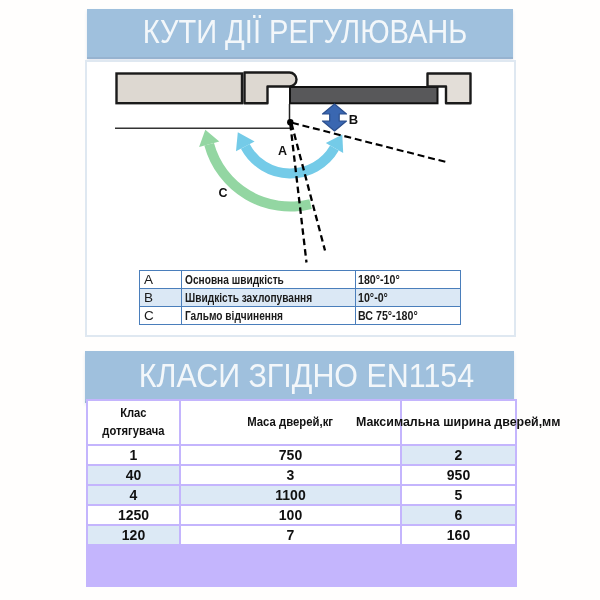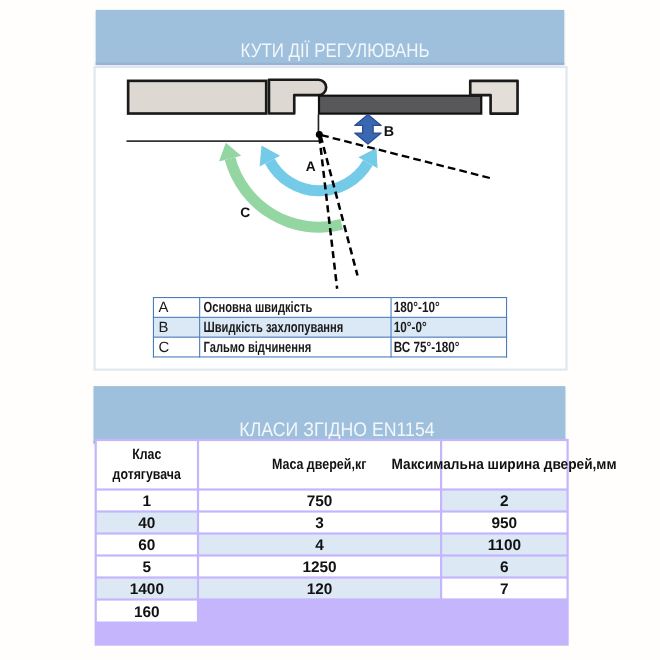--- a/index.html
+++ b/index.html
@@ -1,20 +1,20 @@
 <!DOCTYPE html>
 <html><head>
 <meta charset="utf-8">
 <style>
   html,body{margin:0;padding:0;}
   body{width:600px;height:600px;position:relative;background:#fffefd;
        font-family:"Liberation Sans", sans-serif;overflow:hidden;}
   .banner{position:absolute;background:#9fc0dd;color:#f3f7fa;
-          display:flex;align-items:flex-end;justify-content:center;
-          font-size:18px;border-bottom:2.5px solid #97b3d0;
+          display:flex;align-items:flex-start;justify-content:center;
+          font-size:34px;border-bottom:2.5px solid #97b3d0;
           box-sizing:border-box;box-shadow:0 2px 3px rgba(190,205,225,0.45);padding-top:3px;}
   #banner1{left:87px;top:9px;width:426px;height:50px;}
   #banner2{left:85px;top:351px;width:429px;height:52px;padding-top:5px;}
   #banner1 span{transform:scaleX(0.855) translateX(6px);white-space:nowrap;}
   #banner2 span{transform:scaleX(0.895) translateX(8px);white-space:nowrap;}
   #diagbox{position:absolute;left:85px;top:60px;width:427px;height:273px;
            border:2px solid #dfe8f1;background:#fff;}
   
   #abct{position:absolute;left:139px;top:270px;border-collapse:collapse;border:1.5px solid #4a7ebb;
         font-size:13.5px;color:#1a1a1a;}
@@ -110,23 +110,22 @@
     </div>
   <div class="hd h2">
       <span>Максимальна ширина дверей,мм</span>
     </div>
   <div>1</div>
     <div>750</div>
   <div class="alt">2</div>
     <div class="alt">40</div>
   <div>3</div>
     <div>950</div>
-    <div>60</div>
   <div class="alt">4</div>
     <div class="alt">1100</div>
   <div>5</div>
     <div>1250</div>
+    <div>100</div>
   <div class="alt">6</div>
-    <div class="alt">1400</div>
     <div class="alt">120</div>
   <div>7</div>
     <div>160</div>
 </div>
 
 </body></html>

